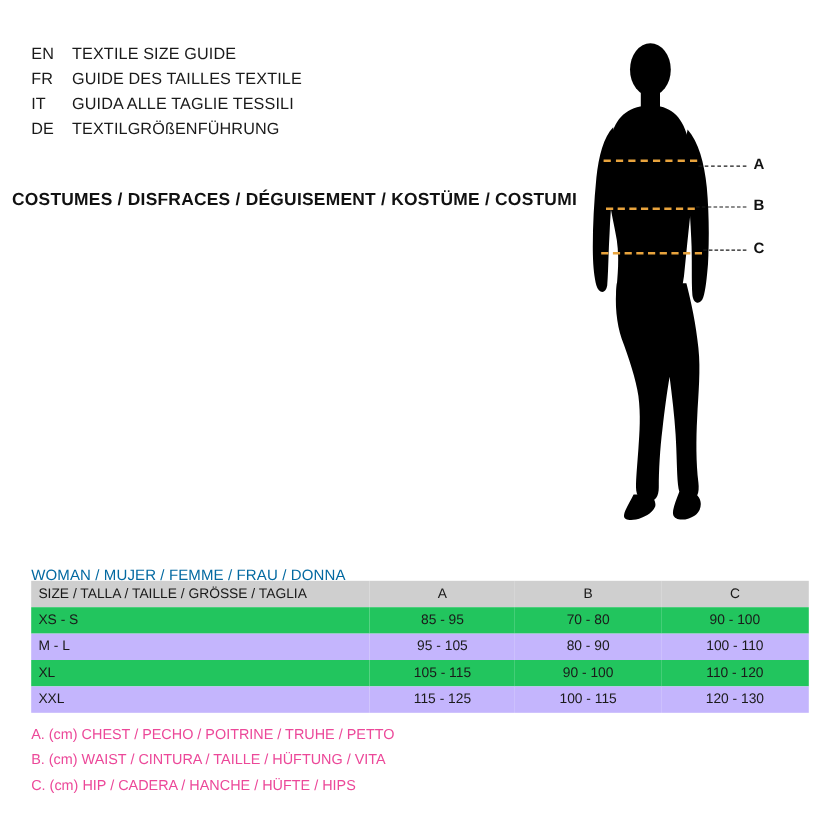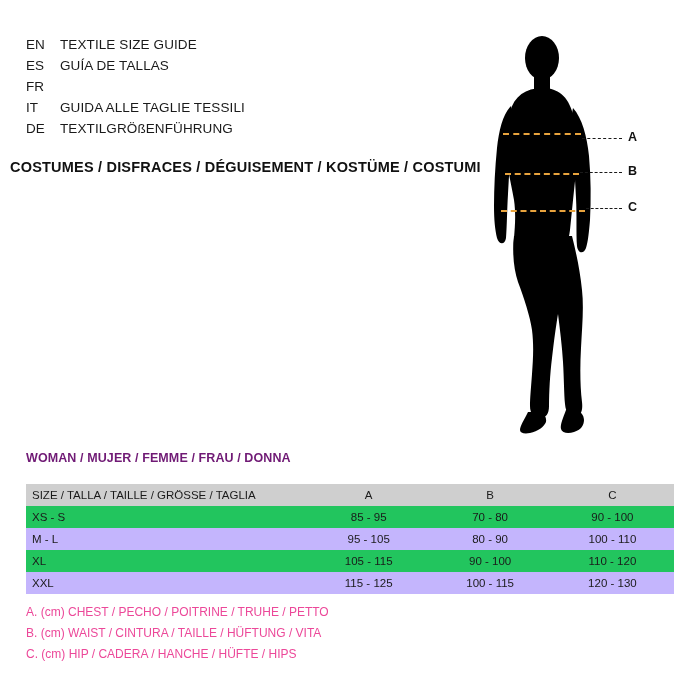--- a/index.html
+++ b/index.html
@@ -84,24 +84,24 @@
   .meas-line {
     position: absolute;
     height: 0;
     border-top: 2px dashed #e8a33d;
   }
 
   
   .table-title {
     position: absolute;
     left: 26px;
-    top: 451px;
+    top: 472px;
     font-size: 12.5px;
-    font-weight: bold;
-    color: #701a75;
+    font-weight: normal;
+    color: #0369a1;
     letter-spacing: 0.1px;
   }
   table.size-table {
     position: absolute;
     left: 26px;
     top: 484px;
     width: 648px;
     border-collapse: collapse;
     font-size: 11.5px;
     color: #1a1a1a;
@@ -143,25 +143,22 @@
 <body>
 
 <div class="page">
 
   <div class="lang-block">
     <div class="lang-row">
       <span class="lang-code">EN</span>
       <span class="lang-text">TEXTILE SIZE GUIDE</span>
     </div>
     <div class="lang-row">
-      <span class="lang-code">ES</span>
-      <span class="lang-text">GUÍA DE TALLAS</span>
-    </div>
-    <div class="lang-row">
       <span class="lang-code">FR</span>
+      <span class="lang-text">GUIDE DES TAILLES TEXTILE</span>
     </div>
     <div class="lang-row">
       <span class="lang-code">IT</span>
       <span class="lang-text">GUIDA ALLE TAGLIE TESSILI</span>
     </div>
     <div class="lang-row">
       <span class="lang-code">DE</span>
       <span class="lang-text">TEXTILGRÖßENFÜHRUNG</span>
     </div>
   </div>

